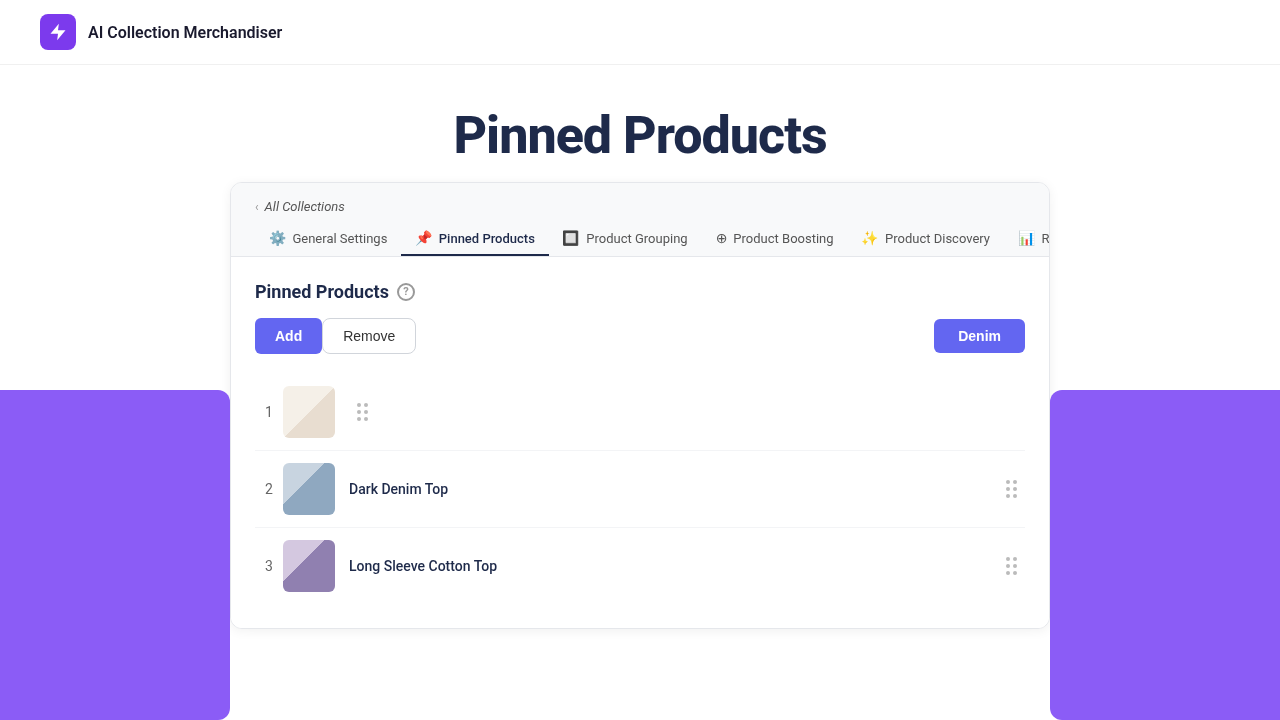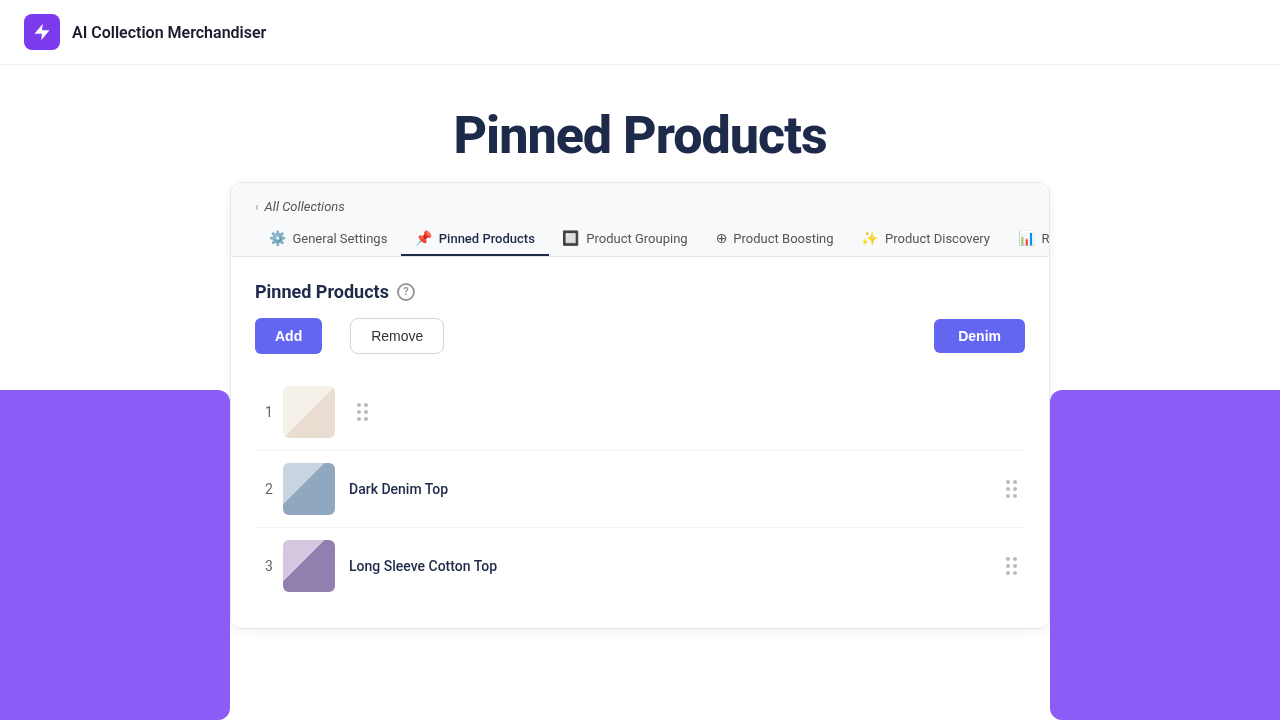--- a/index.html
+++ b/index.html
@@ -29,21 +29,21 @@
       width: 230px;
       height: 330px;
       background: #8b5cf6;
       border-radius: 12px 0 0 12px;
     }
 
     
     .app-header {
       display: flex;
       align-items: center;
-      padding: 14px 24px;
+      padding: 14px 40px;
       border-bottom: 1px solid #f0f0f0;
     }
     .app-logo {
       width: 36px;
       height: 36px;
       background: #7c3aed;
       border-radius: 8px;
       display: flex;
       align-items: center;
       justify-content: center;
@@ -189,21 +189,21 @@
     }
 
     .actions-row {
       display: flex;
       align-items: center;
       justify-content: space-between;
       margin-bottom: 20px;
     }
     .actions-left {
       display: flex;
-      gap: 28px;
+      gap: 0;
     }
 
     .btn-add {
       background: #6366f1;
       color: #fff;
       border: none;
       border-radius: 6px;
       padding: 9px 20px;
       font-size: 14px;
       font-weight: 600;

